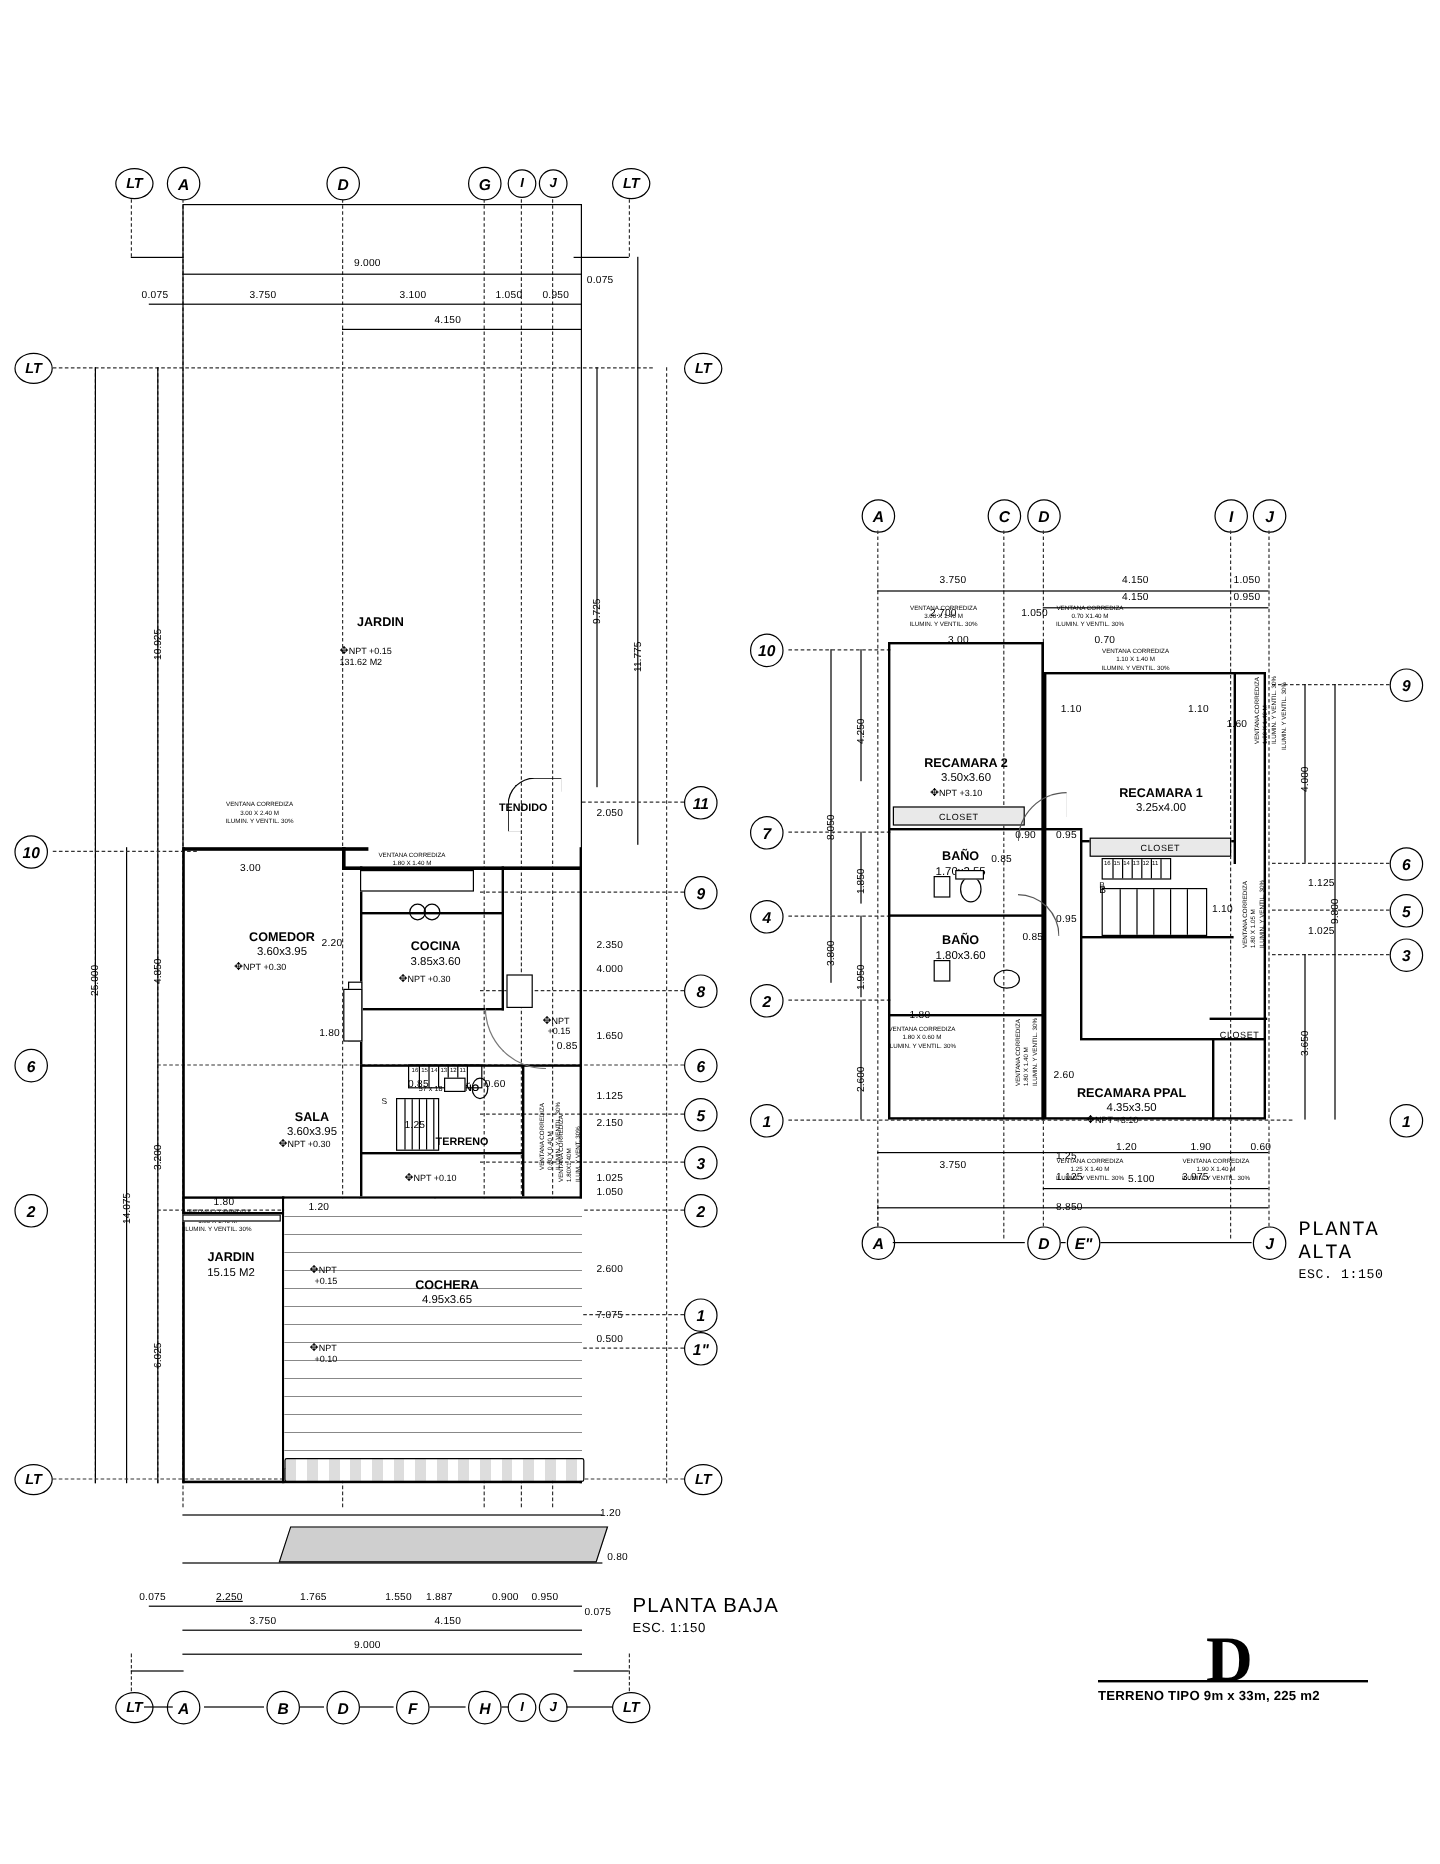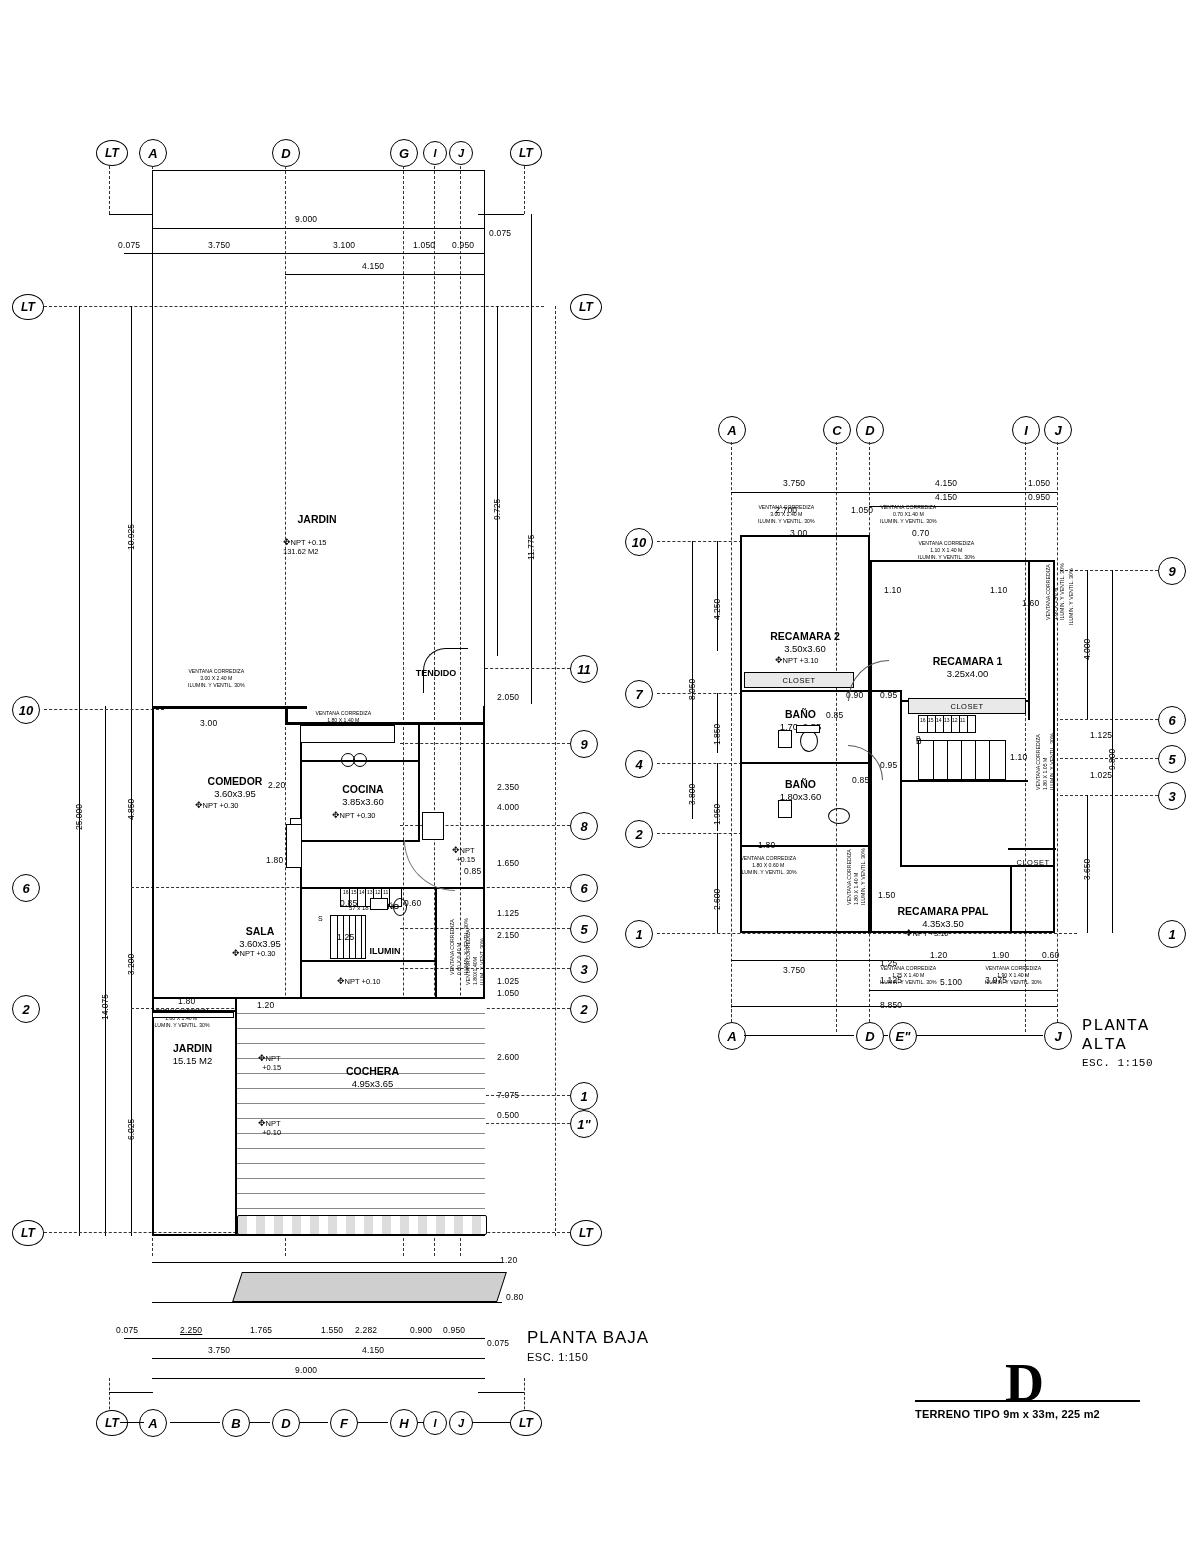--- a/index.html
+++ b/index.html
@@ -101,21 +101,21 @@
     <div class="dimv" style="left:126px;top:975px;transform:rotate(-90deg);">3.200</div>
     <div class="ln v" style="left:105px;top:706px;height:530px;"></div>
     <div class="dimv" style="left:100px;top:1020px;transform:rotate(-90deg);">14.075</div>
     <div class="ln v" style="left:131px;top:1008px;height:228px;"></div>
     <div class="dimv" style="left:126px;top:1140px;transform:rotate(-90deg);">6.025</div>
 
     <div class="ln v" style="left:497px;top:306px;height:350px;"></div>
     <div class="dimv" style="left:492px;top:520px;transform:rotate(-90deg);">9.725</div>
     <div class="ln v" style="left:531px;top:214px;height:490px;"></div>
     <div class="dimv" style="left:526px;top:560px;transform:rotate(-90deg);">11.775</div>
-    <div class="dim" style="left:497px;top:692px;">2.050</div>
+    <div class="dim" style="left:497px;top:672px;">2.050</div>
     <div class="dim" style="left:497px;top:782px;">2.350</div>
     <div class="dim" style="left:497px;top:802px;">4.000</div>
     <div class="dim" style="left:497px;top:858px;">1.650</div>
     <div class="dim" style="left:497px;top:908px;">1.125</div>
     <div class="dim" style="left:497px;top:930px;">2.150</div>
     <div class="dim" style="left:497px;top:976px;">1.025</div>
     <div class="dim" style="left:497px;top:988px;">1.050</div>
     <div class="dim" style="left:497px;top:1052px;">2.600</div>
     <div class="dim" style="left:497px;top:1090px;">7.075</div>
     <div class="dim" style="left:497px;top:1110px;">0.500</div>
@@ -208,21 +208,21 @@
     </div>
     <div class="npt" style="left:232px;top:948px;">
       <span style="font-size:9px;">✥</span><span>NPT +0.30</span>
     </div>
 
     <div class="room" style="left:365px;top:902px;width:45px;font-size:8px;">
       <b style="font-size:8px;">BAÑO</b>
     </div>
 
     <div class="room" style="left:355px;top:946px;width:60px;font-size:9px;">
-      <b style="font-size:9px;">ILUMIN</b>
+      <b style="font-size:9px;">TERRENO</b>
     </div>
     <div class="npt" style="left:337px;top:976px;">
       <span style="font-size:9px;">✥</span><span>NPT +0.10</span>
     </div>
 
     <div class="room" style="left:320px;top:1065px;width:105px;">
       <b>COCHERA</b>
       <span class="sz">4.95x3.65</span>
     </div>
 
@@ -288,21 +288,21 @@
     <div class="circ" style="left:393px;top:898px;width:12px;height:16px;"></div>
     <div class="arcq" style="left:404px;top:840px;width:50px;height:50px;border-color:#777;border-radius:0 0 0 100%;border-top:none;border-right:none;"></div>
     <div class="fill" style="left:152px;top:1012px;width:82px;height:6px;"></div>
     <div class="fill" style="left:286px;top:824px;width:16px;height:44px;"></div>
 
     <div class="ln h" style="left:124px;top:1338px;width:361px;"></div>
     <div class="dim" style="left:116px;top:1325px;">0.075</div>
     <div class="dim" style="left:180px;top:1325px;text-decoration:underline;">2.250</div>
     <div class="dim" style="left:250px;top:1325px;">1.765</div>
     <div class="dim" style="left:321px;top:1325px;">1.550</div>
-    <div class="dim" style="left:355px;top:1325px;">2.282</div>
+    <div class="dim" style="left:355px;top:1325px;">1.887</div>
     <div class="dim" style="left:410px;top:1325px;">0.900</div>
     <div class="dim" style="left:443px;top:1325px;">0.950</div>
     <div class="dim" style="left:487px;top:1338px;">0.075</div>
     <div class="ln h" style="left:152px;top:1358px;width:333px;"></div>
     <div class="dim" style="left:208px;top:1345px;">3.750</div>
     <div class="dim" style="left:362px;top:1345px;">4.150</div>
     <div class="ln h" style="left:152px;top:1378px;width:333px;"></div>
     <div class="dim" style="left:295px;top:1365px;">9.000</div>
 
     <div class="clv" style="left:109px;top:1378px;height:36px;"></div>
@@ -455,21 +455,21 @@
     <div class="dim" style="left:884px;top:585px;">1.10</div>
     <div class="dim" style="left:990px;top:585px;">1.10</div>
     <div class="dim" style="left:1022px;top:598px;">1.60</div>
     <div class="dim" style="left:846px;top:690px;">0.90</div>
     <div class="dim" style="left:880px;top:690px;">0.95</div>
     <div class="dim" style="left:826px;top:710px;">0.85</div>
     <div class="dim" style="left:880px;top:760px;">0.95</div>
     <div class="dim" style="left:852px;top:775px;">0.85</div>
     <div class="dim" style="left:1010px;top:752px;">1.10</div>
     <div class="dim" style="left:758px;top:840px;">1.80</div>
-    <div class="dim" style="left:878px;top:890px;">1.50</div>
+    <div class="dim" style="left:878px;top:890px;">2.60</div>
     <div class="dim" style="left:930px;top:950px;">1.20</div>
     <div class="dim" style="left:992px;top:950px;">1.90</div>
     <div class="dim" style="left:1042px;top:950px;">0.60</div>
     <div class="dim" style="left:880px;top:958px;">1.25</div>
 
     <div class="stair" style="left:918px;top:715px;width:58px;height:18px;">
       <i style="left:8px;"></i>
         <i style="left:16px;"></i>
         <i style="left:24px;"></i>
         <i style="left:32px;"></i>

